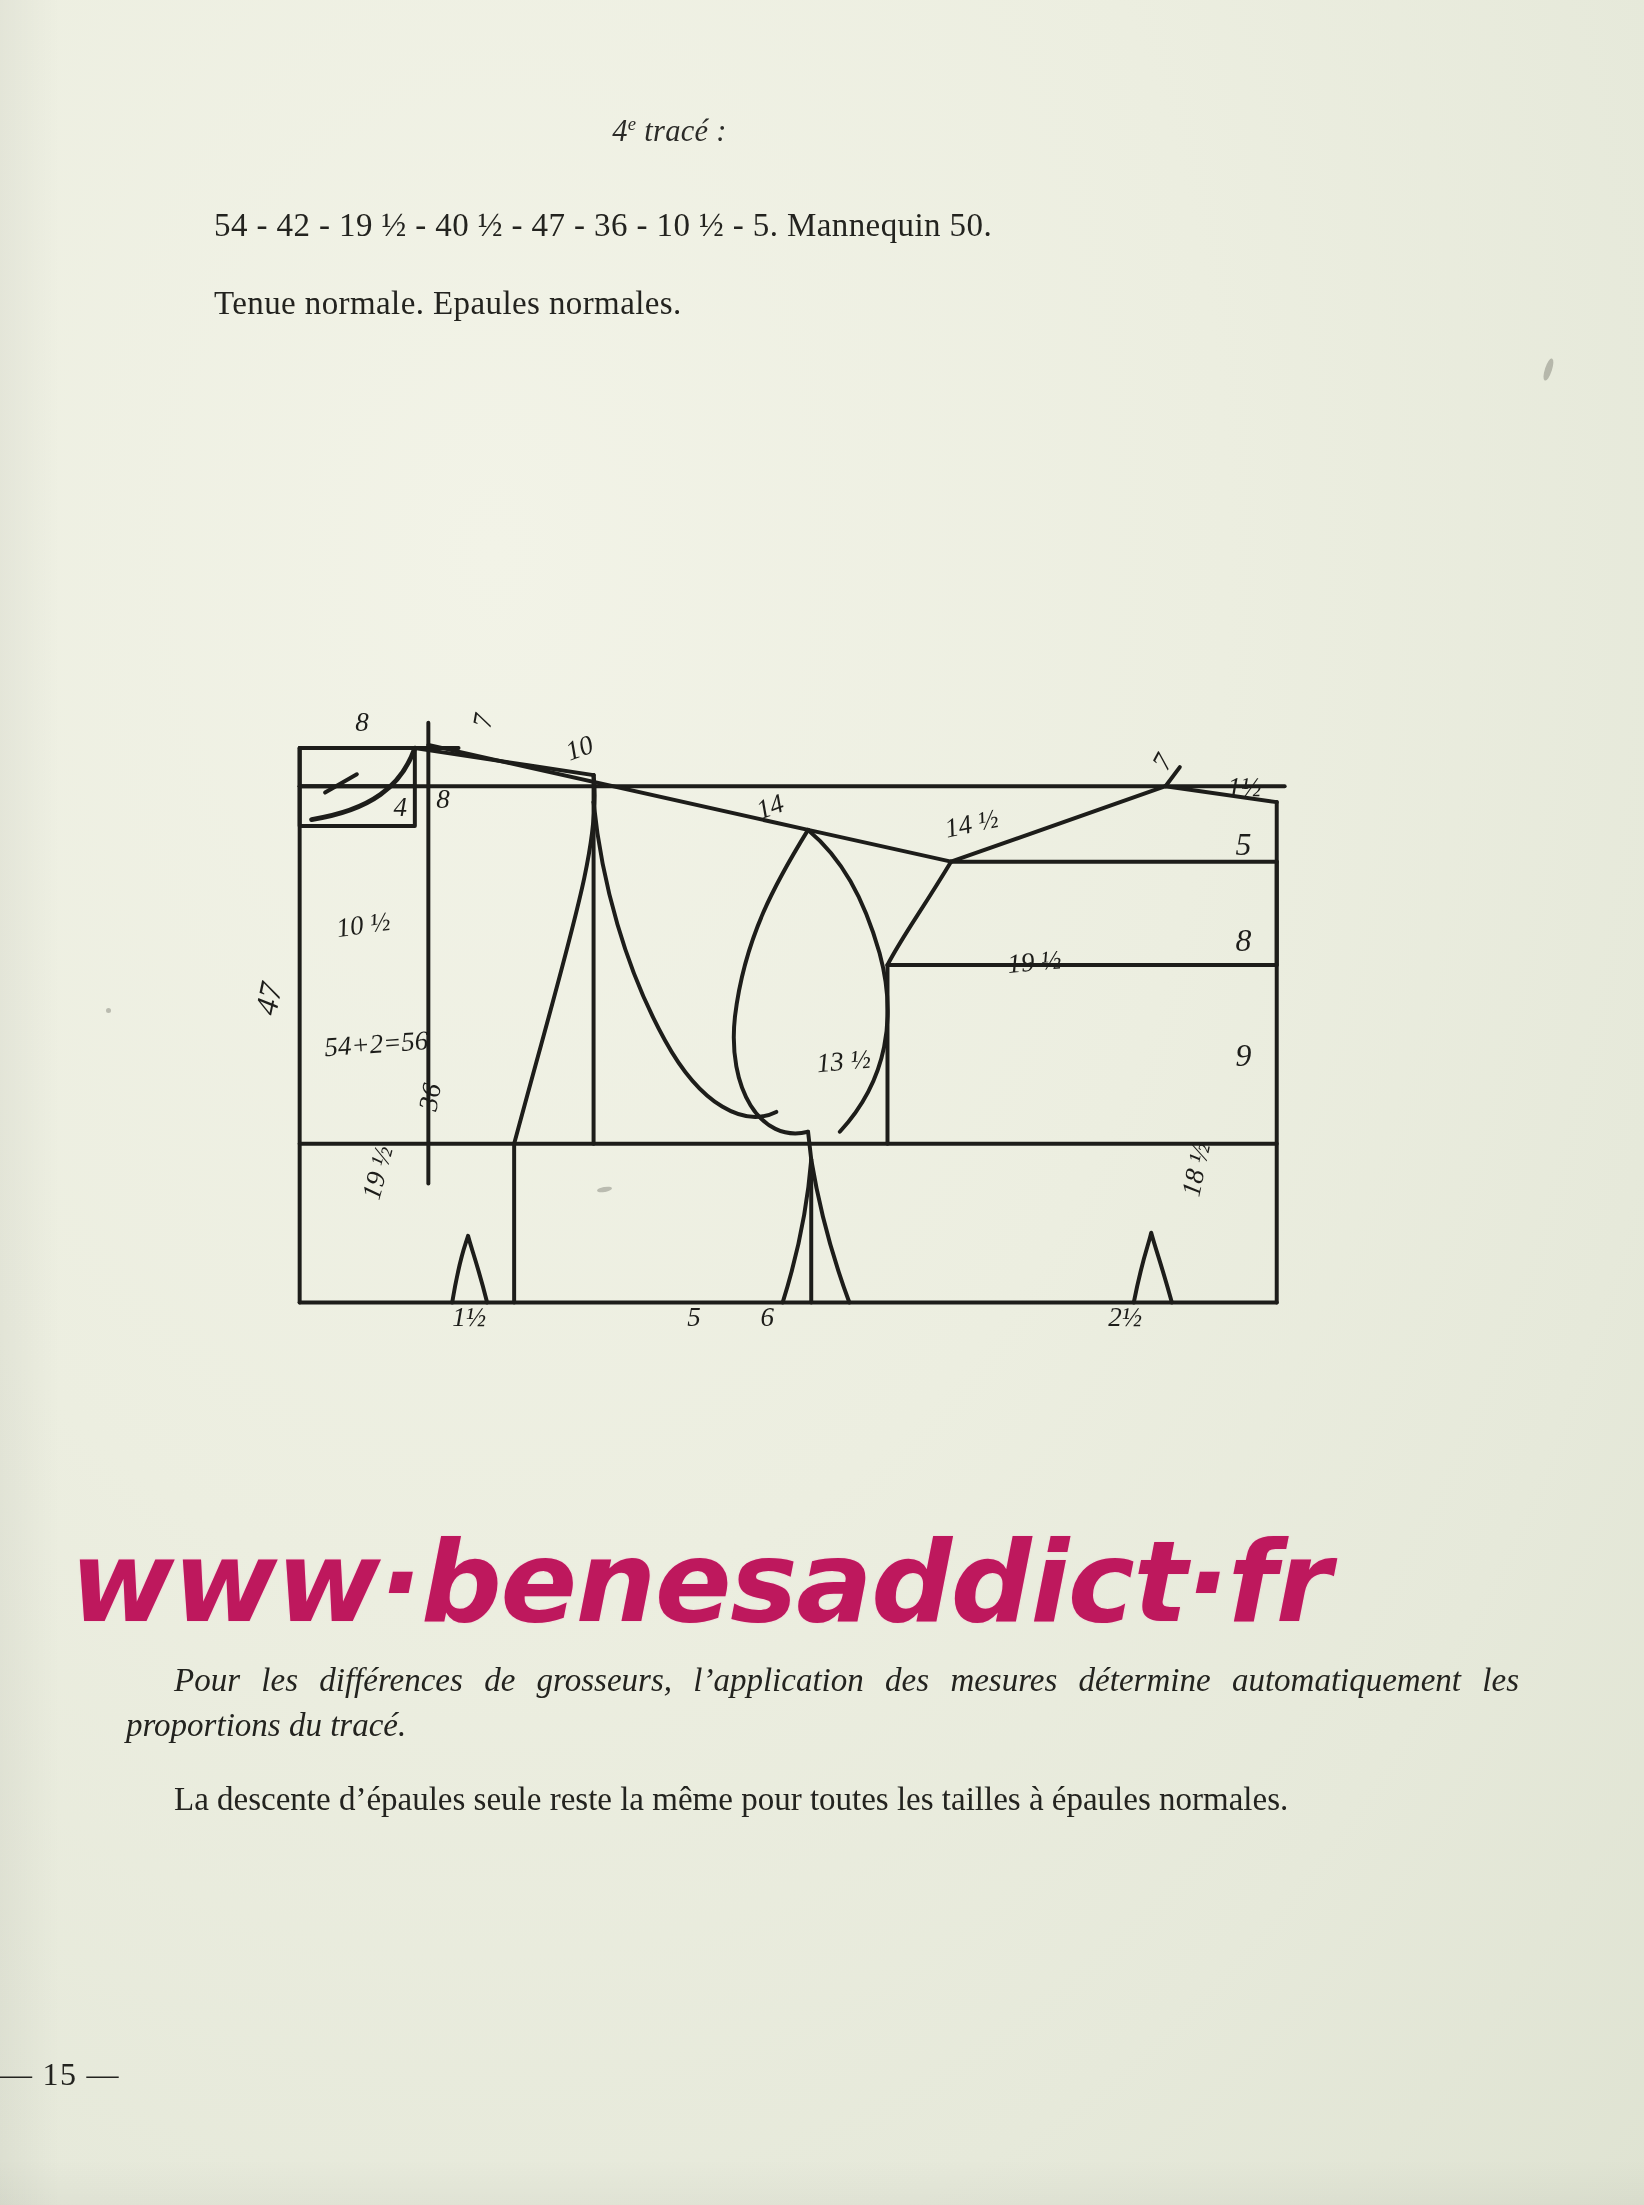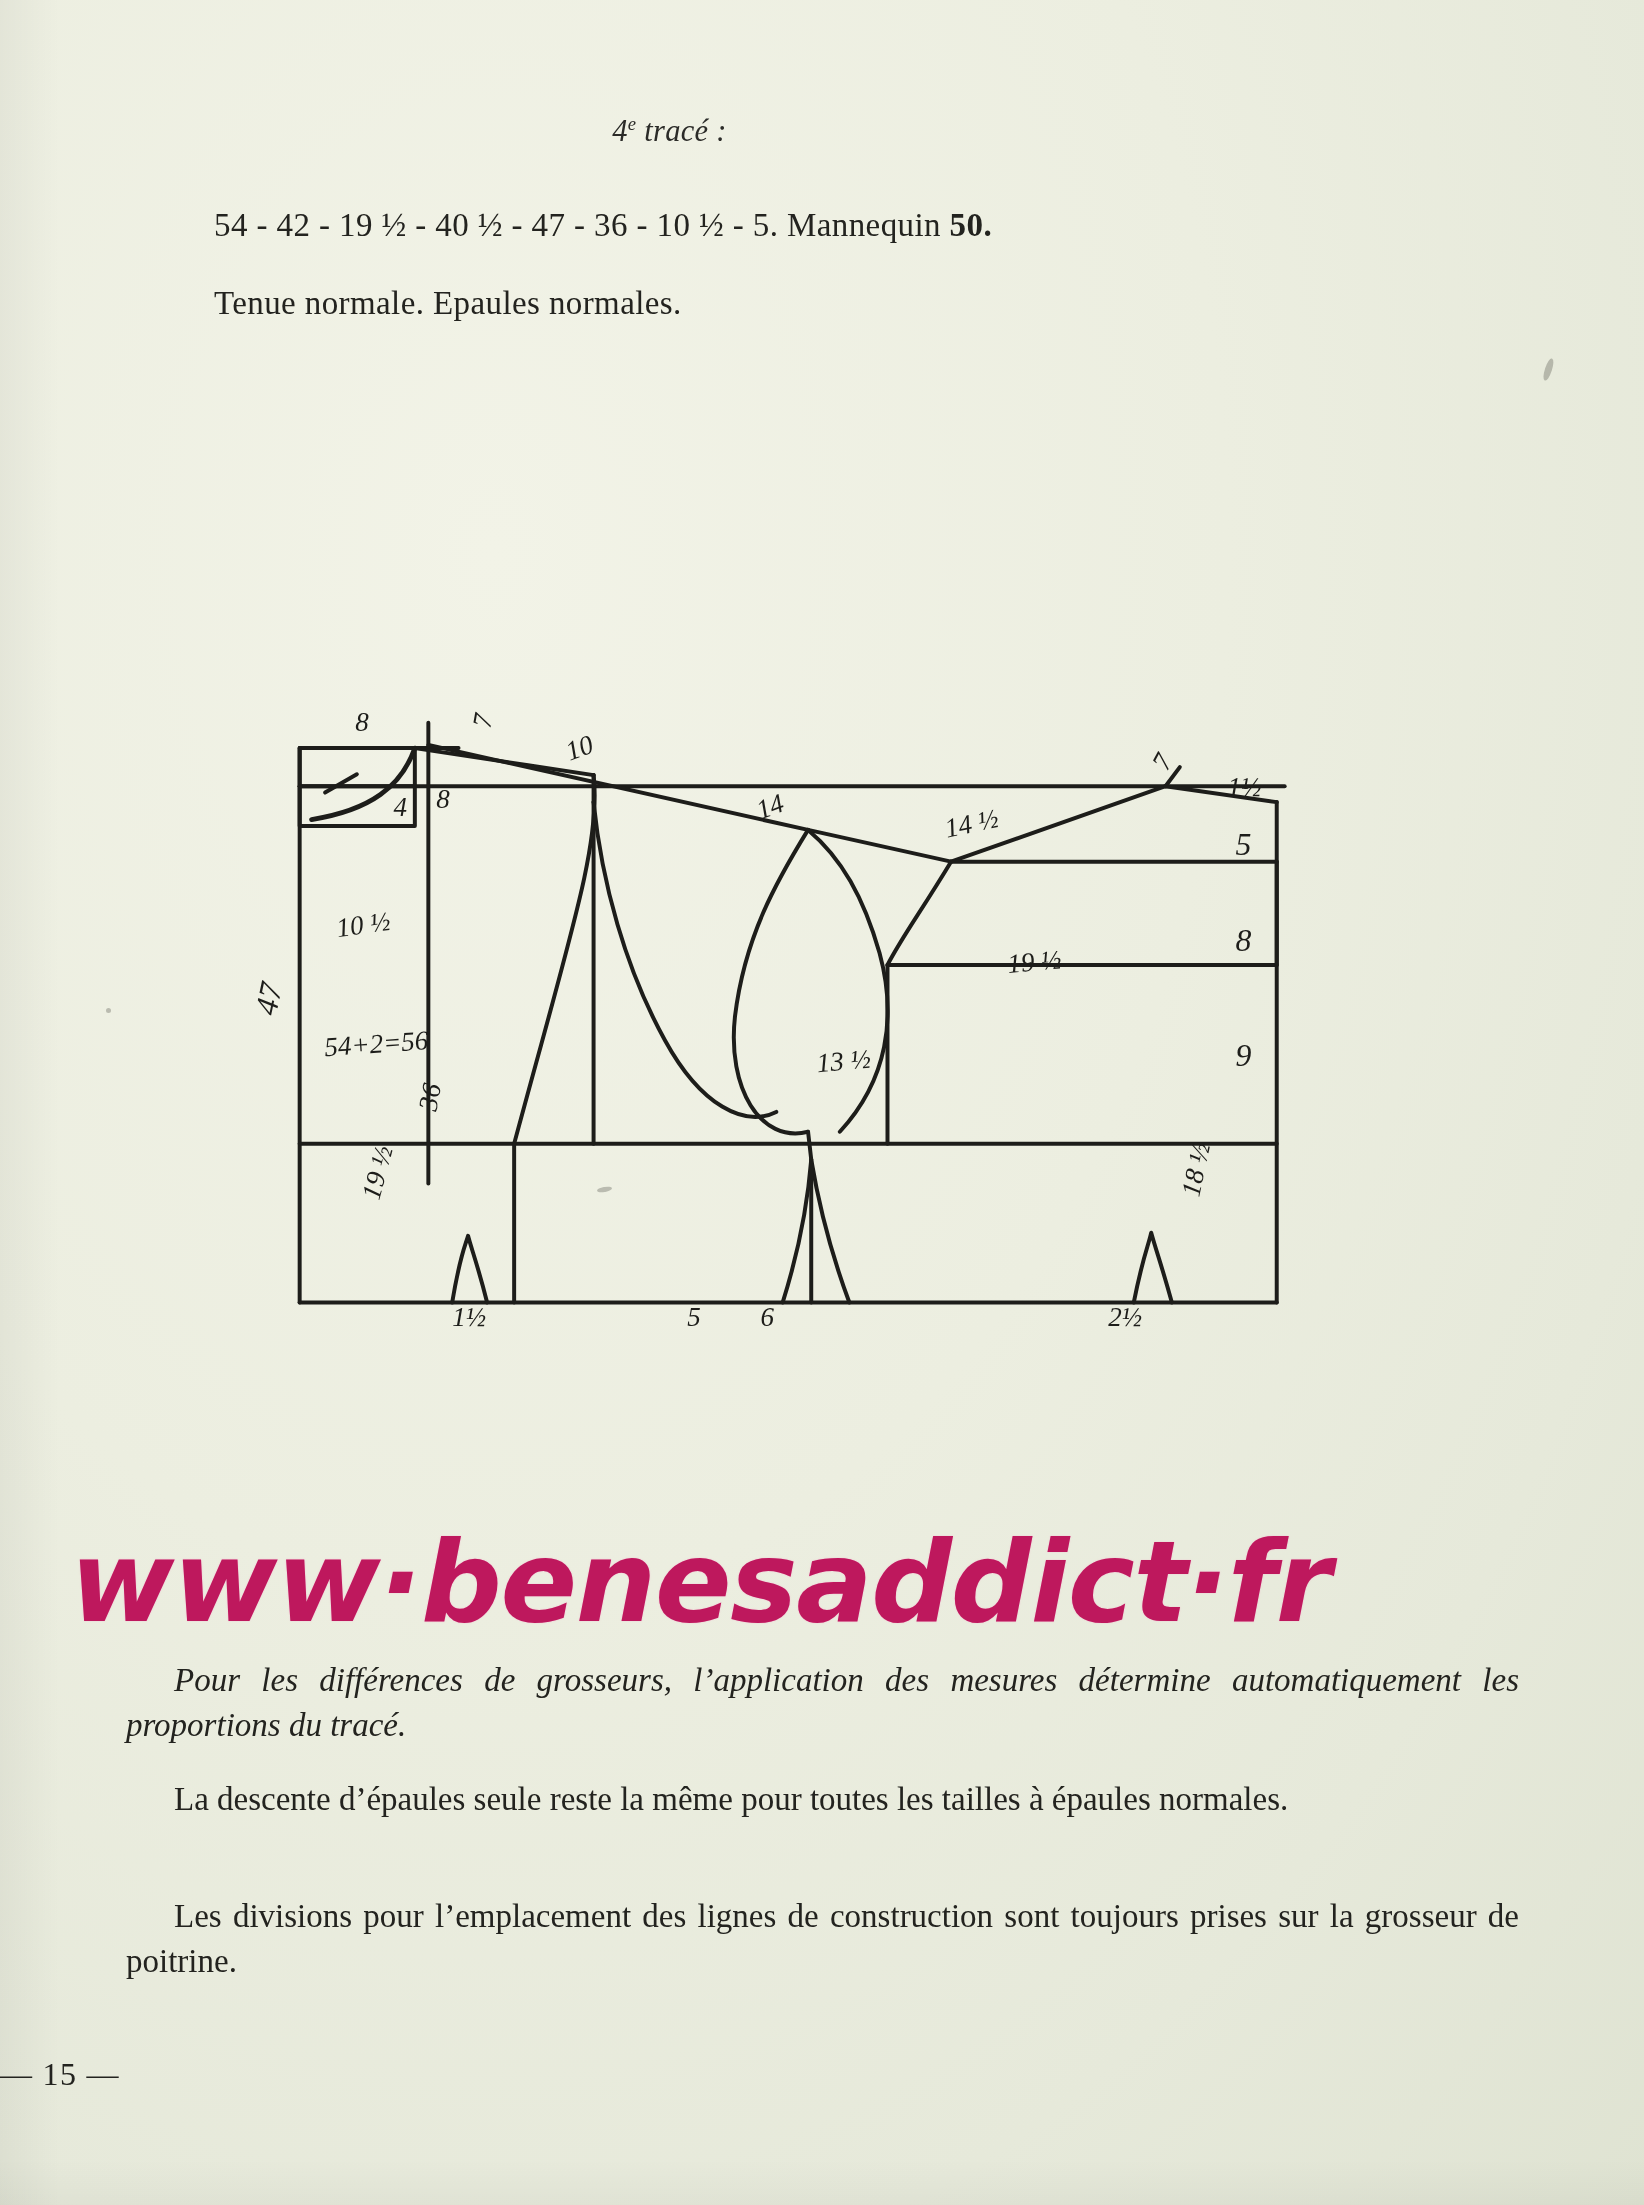--- a/index.html
+++ b/index.html
@@ -54,21 +54,21 @@
   }
 
   .measure-line {
     position: absolute;
     top: 207px;
     left: 214px;
     font-size: 33px;
     color: #23231f;
     letter-spacing: 0.4px;
   }
-  .measure-line b { font-weight: bold; }
+  .measure-line b { font-weight: normal; }
 
   .tenue-line {
     position: absolute;
     top: 285px;
     left: 214px;
     font-size: 33px;
     color: #23231f;
     letter-spacing: 0.4px;
   }
 
@@ -226,23 +226,20 @@
   </div>
 
   <div class="watermark">www·benesaddict·fr</div>
 
   <div class="body-text p1">
     <span class="indent"></span><span>Pour les différences de grosseurs, l’application des mesures détermine automatiquement les proportions du tracé.</span>
   </div>
   <div class="body-text p2">
     <span class="indent"></span><span>La descente d’épaules seule reste la même pour toutes les tailles à épaules normales.</span>
   </div>
-  <div class="body-text p3">
-    <span class="indent"></span><span>Les divisions pour l’emplacement des lignes de construction sont toujours prises sur la grosseur de poitrine.</span>
-  </div>
 
   <div class="folio">— 15 —</div>
 
   <div class="speck" style="left:1545px; top:358px; width:6.6px; height:22.6px; transform:rotate(18deg);"></div>
   <div class="speck" style="left:106px; top:1008px; width:5.3px; height:5.3px;"></div>
   <div class="speck" style="left:597px; top:1187px; width:14.6px; height:4.6px; transform:rotate(-10deg);"></div>
 </div>
 
 
 </body></html>

